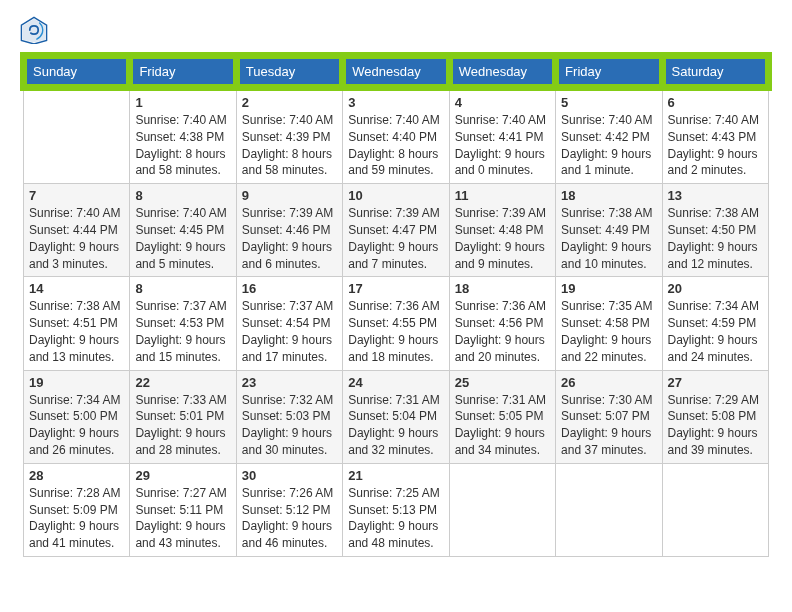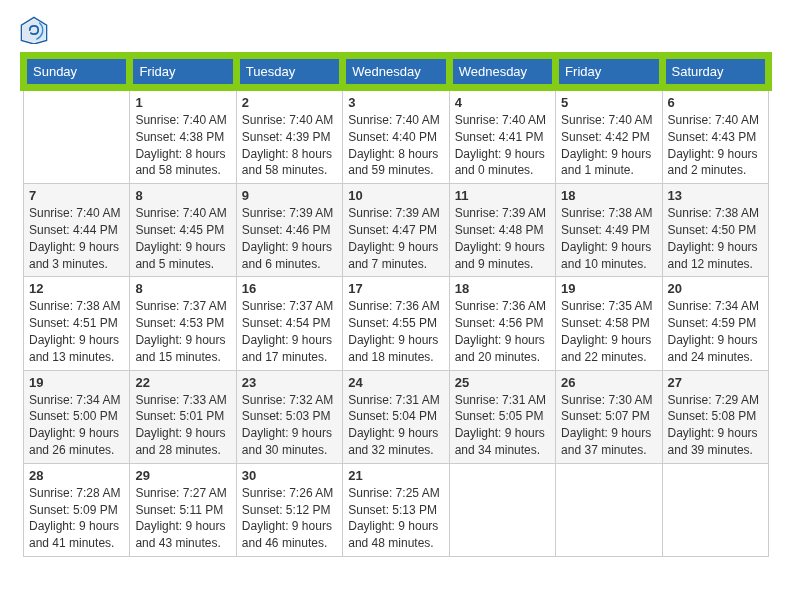--- a/index.html
+++ b/index.html
@@ -177,21 +177,21 @@
             <span class="day-number">18</span>
             <div class="day-info">Sunrise: 7:38 AM<br>Sunset: 4:49 PM<br>Daylight: 9 hours and 10 minutes.</div>
           </td>
           <td>
             <span class="day-number">13</span>
             <div class="day-info">Sunrise: 7:38 AM<br>Sunset: 4:50 PM<br>Daylight: 9 hours and 12 minutes.</div>
           </td>
         </tr>
         <tr>
           <td>
-            <span class="day-number">12</span>
+            <span class="day-number">14</span>
             <div class="day-info">Sunrise: 7:38 AM<br>Sunset: 4:51 PM<br>Daylight: 9 hours and 13 minutes.</div>
           </td>
           <td>
             <span class="day-number">8</span>
             <div class="day-info">Sunrise: 7:37 AM<br>Sunset: 4:53 PM<br>Daylight: 9 hours and 15 minutes.</div>
           </td>
           <td>
             <span class="day-number">16</span>
             <div class="day-info">Sunrise: 7:37 AM<br>Sunset: 4:54 PM<br>Daylight: 9 hours and 17 minutes.</div>
           </td>

